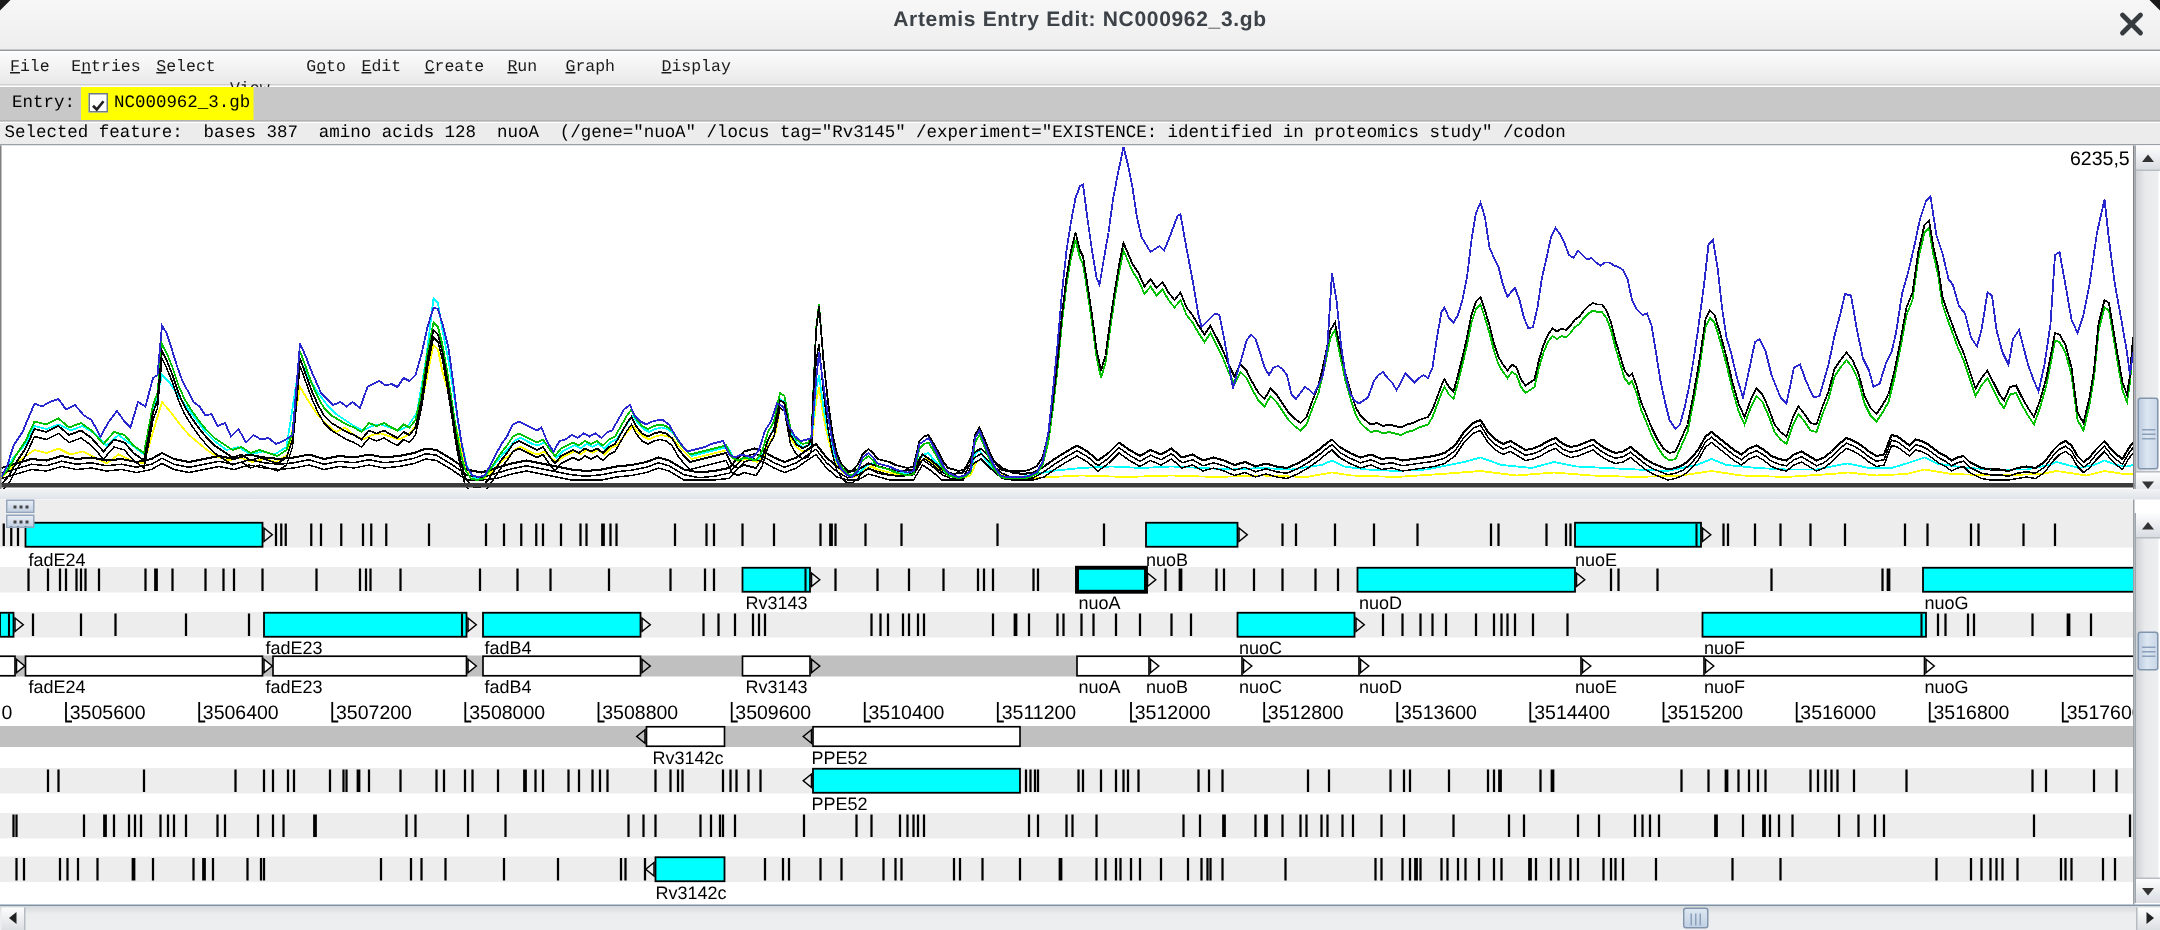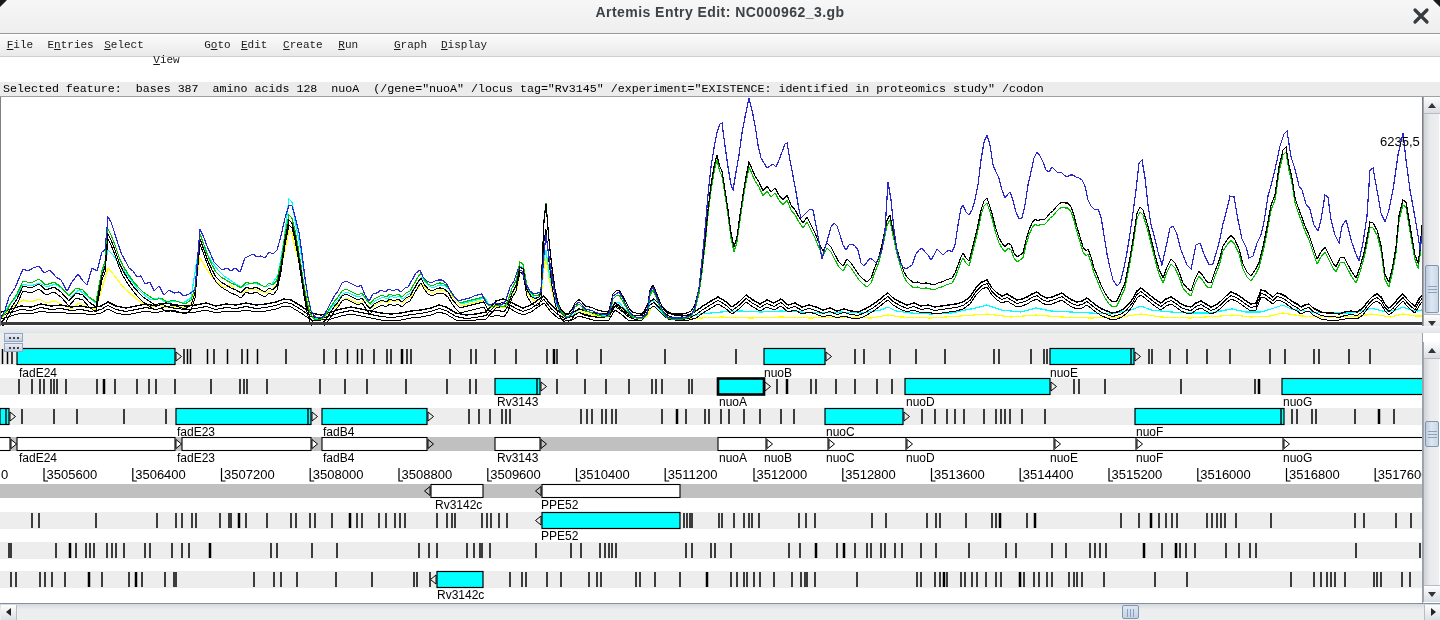--- a/index.html
+++ b/index.html
@@ -17,42 +17,50 @@
 
 <div style="position:absolute;left:0;top:35px;width:1440px;height:22px;background:linear-gradient(#fbfbfb,#e9e9e9);border-bottom:1px solid #cfcfcf;font-family:'Liberation Mono',monospace;font-size:11px;color:#1a1a1a;">
       <span style="position:absolute;left:6.7px;top:4px"><span style="text-decoration:underline">F</span>ile</span>
       <span style="position:absolute;left:47.5px;top:4px">E<span style="text-decoration:underline">n</span>tries</span>
       <span style="position:absolute;left:104.2px;top:4px"><span style="text-decoration:underline">S</span>elect</span>
       <span style="position:absolute;left:153.3px;top:19px"><span style="text-decoration:underline">V</span>iew</span>
       <span style="position:absolute;left:204.2px;top:4px">G<span style="text-decoration:underline">o</span>to</span>
       <span style="position:absolute;left:241px;top:4px"><span style="text-decoration:underline">E</span>dit</span>
       <span style="position:absolute;left:283.1px;top:4px"><span style="text-decoration:underline">C</span>reate</span>
       <span style="position:absolute;left:338.3px;top:4px"><span style="text-decoration:underline">R</span>un</span>
-      <span style="position:absolute;left:394px;top:4px"><span style="text-decoration:underline">G</span>raph</span>
+      <span style="position:absolute;left:377px;top:4px"><span style="text-decoration:underline">G</span>raph</span>
       <span style="position:absolute;left:441px;top:4px"><span style="text-decoration:underline">D</span>isplay</span>
     </div>
 
+<div style="position:absolute;left:0;top:58px;width:1440px;height:23px;background:#c8c8c8;border-bottom:1px solid #b2b2b2;">
+  <span style="position:absolute;left:8px;top:4px;font-family:'Liberation Mono',monospace;font-size:11.65px;color:#000;">Entry: </span>
+  <div style="position:absolute;left:54px;top:0px;width:115px;height:22px;background:#ffff00;"></div>
+  <div style="position:absolute;left:59px;top:4px;width:13px;height:13px;background:#fefefe;border:1px solid #6f7b8a;"><svg width="11" height="11" viewBox="0 0 11 11">
+          <path d="M2 5.5 L4.5 8 L9 2.5" stroke="#222" stroke-width="1.8" fill="none"></path>
+        </svg></div>
+  <span style="position:absolute;left:76px;top:4px;font-family:'Liberation Mono',monospace;font-size:11.65px;color:#000;">NC000962_3.gb</span>
+</div>
 
 <div style="position:absolute;left:0;top:82px;width:1440px;height:15px;background:#ececec;border-bottom:1px solid #9aa0a6;">
   <span style="position:absolute;left:3px;top:0px;font-family:'Liberation Mono',monospace;font-size:11.65px;color:#000;white-space:pre;">Selected feature:  bases 387  amino acids 128  nuoA  (/gene="nuoA" /locus tag="Rv3145" /experiment="EXISTENCE: identified in proteomics study" /codon</span>
 </div>
 
 <div style="position:absolute;left:0;top:97px;width:1440px;height:229px;background:#ffffff;border-left:1px solid #808080;">
 <svg width="1422" height="234" viewBox="0 97 1422 234" style="position:absolute;left:0;top:0" xmlns="http://www.w3.org/2000/svg" shape-rendering="crispEdges">
 <polyline points="0,319.0 8,310.0 16,304.0 22,300.0 30,302.0 38,299.0 46,303.0 54,301.0 62,305.0 70,309.0 78,303.0 86,307.0 95,309.0 101,288.0 107,268.0 113,275.0 119,283.0 125,290.0 131,295.0 137,300.0 143,304.0 151,307.0 159,305.0 167,308.0 175,306.0 183,308.0 191,303.0 199,258.0 205,268.0 211,277.0 217,283.0 223,288.0 229,285.0 235,290.0 241,293.0 247,290.0 253,289.0 259,291.0 265,293.0 271,290.0 277,283.0 283,255.0 288,230.0 291,233.0 294,248.0 298,262.0 302,280.0 306,298.0 310,312.0 314,318.0 318,320.0 322,319.0 326,315.0 330,311.0 334,307.0 338,304.0 342,300.0 346,298.0 350,300.0 354,302.0 358,303.0 362,301.0 366,305.0 370,308.0 374,305.0 378,303.0 382,301.0 386,303.0 390,300.0 394,302.0 398,300.0 402,303.0 406,299.0 410,297.0 414,292.0 418,287.0 421,284.0 424,288.0 428,291.0 432,293.0 436,291.0 440,290.0 444,291.0 448,293.0 452,298.0 456,302.0 460,306.0 464,305.0 468,304.0 472,303.0 476,302.0 480,301.0 484,300.0 488,306.0 492,308.0 496,306.0 500,307.0 504,308.0 508,304.0 512,295.0 516,289.0 519,272.0 522,274.0 526,292.0 530,298.0 534,301.0 538,300.0 540,298.0 543,268.0 545,258.0 548,278.0 551,292.0 554,303.0 557,310.0 560,314.0 564,317.0 568,318.0 572,316.0 576,313.0 580,311.0 584,313.0 588,314.0 592,315.0 596,316.0 600,317.0 604,317.0 608,316.0 612,308.0 616,306.0 620,308.0 624,312.0 628,315.0 632,317.0 636,318.0 640,319.0 646,317.0 650,308.0 653,306.0 657,310.0 661,313.0 665,316.0 670,318.0 680,319.0 700,318.0 720,317.0 750,318.0 780,317.0 810,318.0 840,317.0 870,318.0 887,315.0 900,317.0 930,318.0 960,316.0 986,314.0 1010,317.0 1035,315.0 1060,317.0 1090,318.0 1120,317.0 1140,314.0 1160,317.0 1190,318.0 1220,316.0 1231,315.0 1250,317.0 1270,316.0 1282,313.0 1300,316.0 1330,317.0 1360,316.0 1370,314.0 1390,317.0 1402,314.0 1415,316.0 1421,316.0" fill="none" stroke="#ffff00" stroke-width="1.2"></polyline>
 <polyline points="0,318.0 8,305.0 16,296.0 22,284.0 30,286.0 38,283.0 46,287.0 54,284.0 62,289.0 70,297.0 78,290.0 86,296.0 95,303.0 101,275.0 107,250.0 112,255.0 118,264.0 124,272.0 130,280.0 136,288.0 142,294.0 150,300.0 158,298.0 166,303.0 174,301.0 182,303.0 190,298.0 199,240.0 205,252.0 211,262.0 217,270.0 223,276.0 229,280.0 235,284.0 241,287.0 247,284.0 253,283.0 259,285.0 265,287.0 271,284.0 277,275.0 283,240.0 288,199.0 291,202.0 294,220.0 298,240.0 302,266.0 306,292.0 310,310.0 314,318.0 318,319.0 322,318.0 326,313.0 330,308.0 334,303.0 338,299.0 342,294.0 346,292.0 350,294.0 354,296.0 358,297.0 362,295.0 366,300.0 370,305.0 374,301.0 378,299.0 382,297.0 386,299.0 390,296.0 394,298.0 398,296.0 402,299.0 406,295.0 410,293.0 414,287.0 418,281.0 421,277.0 424,282.0 428,286.0 432,288.0 436,286.0 440,285.0 444,286.0 448,289.0 452,295.0 456,300.0 460,304.0 464,303.0 468,302.0 472,301.0 476,300.0 480,299.0 484,298.0 488,305.0 492,307.0 496,305.0 500,306.0 504,307.0 508,302.0 512,291.0 516,284.0 519,266.0 522,268.0 526,288.0 530,295.0 534,298.0 538,297.0 540,295.0 543,260.0 545,250.0 548,272.0 551,288.0 554,300.0 557,308.0 560,313.0 564,316.0 568,317.0 572,315.0 576,311.0 580,309.0 584,311.0 588,312.0 592,313.0 596,314.0 600,315.0 604,316.0 608,315.0 612,305.0 615,303.0 618,302.0 621,306.0 625,310.0 628,314.0 631,316.0 635,317.0 638,318.0 642,317.0 646,315.0 649,303.0 652,300.0 655,305.0 659,310.0 662,314.0 666,317.0 670,318.0 680,318.0 690,316.0 700,314.0 710,313.0 720,312.0 740,311.0 760,312.0 780,311.0 800,312.0 820,313.0 840,312.0 860,313.0 880,310.0 887,307.0 895,311.0 910,313.0 930,314.0 950,313.0 960,311.0 975,308.0 986,305.0 1000,310.0 1020,312.0 1035,308.0 1050,311.0 1070,312.0 1090,313.0 1110,314.0 1130,310.0 1140,306.0 1150,310.0 1170,312.0 1190,313.0 1210,313.0 1225,310.0 1231,309.0 1245,312.0 1260,312.0 1270,309.0 1282,305.0 1290,309.0 1310,312.0 1330,313.0 1350,313.0 1365,310.0 1370,308.0 1385,312.0 1395,310.0 1402,307.0 1410,310.0 1417,311.0 1421,310.0" fill="none" stroke="#00ffff" stroke-width="1.2"></polyline>
 <polyline points="0,319.0 10,316.0 20,313.0 30,314.0 40,311.0 50,313.0 60,312.0 70,314.0 80,313.0 90,315.0 100,313.0 107,309.0 115,313.0 125,315.0 135,313.0 145,311.0 155,313.0 165,310.0 175,312.0 185,313.0 195,312.0 205,310.0 215,313.0 225,311.0 235,312.0 245,310.0 255,312.0 265,311.0 275,309.0 283,306.0 290,307.0 300,313.0 310,320.0 320,320.0 330,319.0 340,316.0 350,314.0 360,316.0 370,318.0 380,320.0 390,320.0 400,320.0 410,318.0 420,317.0 430,315.0 438,312.0 445,314.0 455,320.0 465,320.0 475,320.0 485,319.0 495,308.0 502,306.0 508,308.0 515,312.0 522,315.0 530,312.0 537,307.0 543,303.0 550,312.0 557,318.0 564,320.0 571,320.0 578,316.0 585,318.0 592,320.0 600,320.0 608,320.0 614,310.0 620,314.0 627,320.0 634,320.0 641,320.0 648,309.0 653,306.0 660,313.0 667,319.0 674,320.0 681,320.0 688,320.0 695,318.0 702,313.0 710,308.0 717,304.0 724,308.0 731,314.0 738,309.0 745,302.0 752,307.0 759,311.0 766,307.0 773,310.0 780,306.0 787,312.0 794,310.0 801,314.0 808,312.0 815,314.0 822,317.0 829,315.0 836,318.0 843,316.0 850,318.0 857,319.0 864,316.0 871,312.0 878,307.0 884,302.0 887,300.0 892,305.0 899,309.0 906,312.0 913,310.0 920,313.0 927,312.0 934,314.0 941,313.0 948,312.0 955,311.0 962,309.0 969,304.0 975,295.0 981,289.0 986,287.0 991,295.0 996,300.0 1001,303.0 1006,301.0 1011,304.0 1016,307.0 1021,306.0 1026,304.0 1031,301.0 1036,299.0 1041,303.0 1046,305.0 1051,304.0 1056,302.0 1061,300.0 1066,304.0 1071,307.0 1076,309.0 1081,308.0 1086,305.0 1091,309.0 1096,313.0 1101,316.0 1106,318.0 1111,320.0 1116,319.0 1121,317.0 1126,313.0 1131,307.0 1136,298.0 1140,295.0 1145,299.0 1150,303.0 1155,307.0 1160,310.0 1165,306.0 1170,304.0 1175,307.0 1180,311.0 1185,313.0 1190,314.0 1195,310.0 1200,308.0 1205,311.0 1210,314.0 1215,312.0 1220,308.0 1225,303.0 1230,299.0 1235,301.0 1240,304.0 1245,308.0 1250,311.0 1255,310.0 1260,297.0 1264,298.0 1268,301.0 1272,304.0 1276,300.0 1280,301.0 1284,303.0 1288,306.0 1292,309.0 1296,311.0 1300,314.0 1304,312.0 1308,311.0 1312,315.0 1316,317.0 1320,319.0 1326,320.0 1332,320.0 1338,320.0 1344,319.0 1350,318.0 1356,319.0 1362,315.0 1368,307.0 1372,303.0 1376,301.0 1380,304.0 1384,311.0 1388,315.0 1392,312.0 1396,307.0 1402,301.0 1406,306.0 1410,310.0 1414,313.0 1418,306.0 1421,302.0" fill="none" stroke="#000" stroke-width="1"></polyline>
 <polyline points="0,315.5 10,312.5 20,309.5 30,310.5 40,307.5 50,309.5 60,308.5 70,310.5 80,309.5 90,311.5 100,309.5 107,305.5 115,309.5 125,311.5 135,309.5 145,307.5 155,309.5 165,306.5 175,308.5 185,309.5 195,308.5 205,306.5 215,309.5 225,307.5 235,308.5 245,306.5 255,308.5 265,307.5 275,305.5 283,302.5 290,303.5 300,309.5 310,316.5 320,318.5 330,315.5 340,312.5 350,310.5 360,312.5 370,314.5 380,316.5 390,317.5 400,316.5 410,314.5 420,313.5 430,311.5 438,308.5 445,310.5 455,316.5 465,318.5 475,317.5 485,315.5 495,304.5 502,302.5 508,304.5 515,308.5 522,311.5 530,308.5 537,303.5 543,299.5 550,308.5 557,314.5 564,318.5 571,316.5 578,312.5 585,314.5 592,316.5 600,317.5 608,316.5 614,306.5 620,310.5 627,316.5 634,319.5 641,318.5 648,305.5 653,302.5 660,309.5 667,315.5 674,318.5 681,319.5 688,318.5 695,314.5 702,309.5 710,304.5 717,300.5 724,304.5 731,310.5 738,305.5 745,298.5 752,303.5 759,307.5 766,303.5 773,306.5 780,302.5 787,308.5 794,306.5 801,310.5 808,308.5 815,310.5 822,313.5 829,311.5 836,314.5 843,312.5 850,314.5 857,315.5 864,312.5 871,308.5 878,303.5 884,298.5 887,296.5 892,301.5 899,305.5 906,308.5 913,306.5 920,309.5 927,308.5 934,310.5 941,309.5 948,308.5 955,307.5 962,305.5 969,300.5 975,291.5 981,285.5 986,283.5 991,291.5 996,296.5 1001,299.5 1006,297.5 1011,300.5 1016,303.5 1021,302.5 1026,300.5 1031,297.5 1036,295.5 1041,299.5 1046,301.5 1051,300.5 1056,298.5 1061,296.5 1066,300.5 1071,303.5 1076,305.5 1081,304.5 1086,301.5 1091,305.5 1096,309.5 1101,312.5 1106,314.5 1111,316.5 1116,315.5 1121,313.5 1126,309.5 1131,303.5 1136,294.5 1140,291.5 1145,295.5 1150,299.5 1155,303.5 1160,306.5 1165,302.5 1170,300.5 1175,303.5 1180,307.5 1185,309.5 1190,310.5 1195,306.5 1200,304.5 1205,307.5 1210,310.5 1215,308.5 1220,304.5 1225,299.5 1230,295.5 1235,297.5 1240,300.5 1245,304.5 1250,307.5 1255,306.5 1260,293.5 1264,294.5 1268,297.5 1272,300.5 1276,296.5 1280,297.5 1284,299.5 1288,302.5 1292,305.5 1296,307.5 1300,310.5 1304,308.5 1308,307.5 1312,311.5 1316,313.5 1320,315.5 1326,316.5 1332,316.5 1338,317.5 1344,315.5 1350,314.5 1356,315.5 1362,311.5 1368,303.5 1372,299.5 1376,297.5 1380,300.5 1384,307.5 1388,311.5 1392,308.5 1396,303.5 1402,297.5 1406,302.5 1410,306.5 1414,309.5 1418,302.5 1421,298.5" fill="none" stroke="#000" stroke-width="1"></polyline>
 <polyline points="0,312.0 10,309.0 20,306.0 30,307.0 40,304.0 50,306.0 60,305.0 70,307.0 80,306.0 90,308.0 100,306.0 107,302.0 115,306.0 125,308.0 135,306.0 145,304.0 155,306.0 165,303.0 175,305.0 185,306.0 195,305.0 205,303.0 215,306.0 225,304.0 235,305.0 245,303.0 255,305.0 265,304.0 275,302.0 283,299.0 290,300.0 300,306.0 310,313.0 320,315.0 330,312.0 340,309.0 350,307.0 360,309.0 370,311.0 380,313.0 390,314.0 400,313.0 410,311.0 420,310.0 430,308.0 438,305.0 445,307.0 455,313.0 465,315.0 475,314.0 485,312.0 495,301.0 502,299.0 508,301.0 515,305.0 522,308.0 530,305.0 537,300.0 543,296.0 550,305.0 557,311.0 564,315.0 571,313.0 578,309.0 585,311.0 592,313.0 600,314.0 608,313.0 614,303.0 620,307.0 627,313.0 634,316.0 641,315.0 648,302.0 653,299.0 660,306.0 667,312.0 674,315.0 681,316.0 688,315.0 695,311.0 702,306.0 710,301.0 717,297.0 724,301.0 731,307.0 738,302.0 745,295.0 752,300.0 759,304.0 766,300.0 773,303.0 780,299.0 787,305.0 794,303.0 801,307.0 808,305.0 815,307.0 822,310.0 829,308.0 836,311.0 843,309.0 850,311.0 857,312.0 864,309.0 871,305.0 878,300.0 884,295.0 887,293.0 892,298.0 899,302.0 906,305.0 913,303.0 920,306.0 927,305.0 934,307.0 941,306.0 948,305.0 955,304.0 962,302.0 969,297.0 975,288.0 981,282.0 986,280.0 991,288.0 996,293.0 1001,296.0 1006,294.0 1011,297.0 1016,300.0 1021,299.0 1026,297.0 1031,294.0 1036,292.0 1041,296.0 1046,298.0 1051,297.0 1056,295.0 1061,293.0 1066,297.0 1071,300.0 1076,302.0 1081,301.0 1086,298.0 1091,302.0 1096,306.0 1101,309.0 1106,311.0 1111,313.0 1116,312.0 1121,310.0 1126,306.0 1131,300.0 1136,291.0 1140,288.0 1145,292.0 1150,296.0 1155,300.0 1160,303.0 1165,299.0 1170,297.0 1175,300.0 1180,304.0 1185,306.0 1190,307.0 1195,303.0 1200,301.0 1205,304.0 1210,307.0 1215,305.0 1220,301.0 1225,296.0 1230,292.0 1235,294.0 1240,297.0 1245,301.0 1250,304.0 1255,303.0 1260,290.0 1264,291.0 1268,294.0 1272,297.0 1276,293.0 1280,294.0 1284,296.0 1288,299.0 1292,302.0 1296,304.0 1300,307.0 1304,305.0 1308,304.0 1312,308.0 1316,310.0 1320,312.0 1326,313.0 1332,313.0 1338,314.0 1344,312.0 1350,311.0 1356,312.0 1362,308.0 1368,300.0 1372,296.0 1376,294.0 1380,297.0 1384,304.0 1388,308.0 1392,305.0 1396,300.0 1402,294.0 1406,299.0 1410,303.0 1414,306.0 1418,299.0 1421,295.0" fill="none" stroke="#000" stroke-width="1.4"></polyline>
 <polyline points="0,328.0 5,322.0 10,313.0 16,304.0 22,291.0 30,293.0 38,289.0 45,295.0 53,292.0 60,297.0 68,306.0 75,298.0 82,300.0 88,307.0 95,312.0 101,280.0 104,272.0 107,239.0 110,245.0 114,255.0 118,267.0 122,276.0 127,284.0 132,291.0 137,297.0 142,302.0 148,306.0 154,310.0 160,308.0 166,312.0 172,310.0 178,312.0 184,314.0 190,310.0 194,298.0 199,244.0 203,255.0 207,266.0 211,275.0 215,282.0 220,287.0 225,290.0 230,293.0 235,295.0 240,298.0 245,292.0 250,294.0 255,292.0 260,295.0 264,297.0 268,293.0 272,295.0 276,290.0 280,272.0 284,245.0 288,225.0 291,228.0 294,240.0 297,257.0 300,276.0 303,296.0 306,312.0 309,323.0 313,329.0 317,330.0 321,329.0 325,324.0 329,318.0 333,312.0 337,307.0 341,301.0 345,299.0 349,301.0 353,303.0 357,305.0 361,303.0 365,309.0 369,314.0 373,309.0 377,307.0 381,305.0 385,307.0 389,304.0 393,306.0 397,304.0 401,307.0 405,303.0 409,301.0 413,294.0 417,287.0 420,283.0 423,289.0 427,294.0 431,296.0 435,294.0 439,293.0 443,294.0 447,297.0 451,304.0 455,309.0 459,313.0 463,312.0 467,311.0 471,310.0 475,309.0 479,308.0 483,307.0 487,315.0 491,317.0 495,315.0 499,316.0 503,317.0 507,311.0 511,298.0 515,291.0 519,272.0 522,274.0 526,296.0 530,303.0 534,305.9 538,304.6 540,300.0 543,241.1 545,229.4 548,262.2 551,285.8 554,303.1 557,313.7 560,318.6 564,322.2 567,322.0 571,318.9 574,315.0 578,312.2 581,313.7 584,315.4 588,316.1 592,316.8 596,317.2 600,317.2 604,316.4 608,315.3 612,308.3 615,305.7 618,307.7 621,309.9 625,313.3 628,315.4 631,316.7 635,317.9 638,317.4" fill="none" stroke="#000" stroke-width="1"></polyline>
 <polyline points="0,318.0 5,312.0 10,303.0 16,294.0 22,281.0 30,283.0 38,279.0 45,285.0 53,282.0 60,287.0 68,296.0 75,288.0 82,290.0 88,297.0 95,302.0 101,270.0 104,262.0 107,229.0 110,235.0 114,245.0 118,257.0 122,266.0 127,274.0 132,281.0 137,287.0 142,292.0 148,296.0 154,300.0 160,298.0 166,302.0 172,300.0 178,302.0 184,304.0 190,300.0 194,288.0 199,234.0 203,245.0 207,256.0 211,265.0 215,272.0 220,277.0 225,280.0 230,283.0 235,285.0 240,288.0 245,282.0 250,284.0 255,282.0 260,285.0 264,287.0 268,283.0 272,285.0 276,280.0 280,262.0 284,235.0 288,215.0 291,218.0 294,230.0 297,247.0 300,266.0 303,286.0 306,302.0 309,313.0 313,319.0 317,320.0 321,319.0 325,314.0 329,308.0 333,302.0 337,297.0 341,291.0 345,289.0 349,291.0 353,293.0 357,295.0 361,293.0 365,299.0 369,304.0 373,299.0 377,297.0 381,295.0 385,297.0 389,294.0 393,296.0 397,294.0 401,297.0 405,293.0 409,291.0 413,284.0 417,277.0 420,273.0 423,279.0 427,284.0 431,286.0 435,284.0 439,283.0 443,284.0 447,287.0 451,294.0 455,299.0 459,303.0 463,302.0 467,301.0 471,300.0 475,299.0 479,298.0 483,297.0 487,305.0 491,307.0 495,305.0 499,306.0 503,307.0 507,301.0 511,288.0 515,281.0 519,262.0 522,264.0 526,286.0 530,293.0 534,296.0 538,295.0 540,290.0 543,220.0 545,203.0 548,240.0 551,268.0 554,290.0 557,304.0 560,311.0 564,316.0 567,317.0 571,313.0 574,307.0 578,304.0 581,307.0 584,311.0 588,312.0 592,313.0 596,315.0 600,316.0 604,317.0 608,316.0 612,299.0 615,296.0 618,295.0 621,300.0 625,307.0 628,313.0 631,317.0 635,318.0 638,319.0 642,318.0 646,315.0 649,295.0 652,290.0 655,297.0 659,307.0 662,313.0 666,318.0 670,319.0 674,319.0 678,319.0 682,319.0 686,318.0 690,316.0 694,310.0 698,294.0 701,272.0 704,246.0 707,215.0 710,190.0 713,172.0 716,160.0 719,172.0 721,176.0 724,195.0 727,215.0 730,238.0 733,252.0 736,242.0 739,220.0 742,200.0 745,182.0 748,167.0 751,174.0 754,181.0 758,187.0 762,196.0 766,191.0 770,197.0 774,193.0 778,200.0 782,205.0 786,200.0 790,210.0 794,215.0 798,222.0 802,228.0 806,222.0 810,230.0 814,238.0 818,248.0 822,256.0 826,248.0 830,252.0 834,260.0 838,267.0 842,271.0 846,264.0 850,268.0 854,274.0 858,280.0 862,284.0 866,287.0 870,283.0 874,272.0 878,262.0 882,245.0 886,225.0 889,220.0 892,235.0 896,254.0 900,268.0 903,277.0 906,282.0 909,285.0 913,288.0 917,287.0 921,289.0 925,288.0 929,289.0 933,290.0 937,288.0 941,287.0 945,285.0 948,284.0 951,283.0 954,278.0 957,270.0 960,262.0 962,258.0 965,263.0 968,266.0 971,255.0 974,243.0 977,230.0 980,215.0 983,206.0 986,203.0 989,212.0 992,222.0 995,234.0 998,243.0 1001,248.0 1004,252.0 1007,248.0 1010,250.0 1013,258.0 1016,262.0 1019,260.0 1022,258.0 1025,245.0 1028,235.0 1031,228.0 1034,224.0 1037,226.0 1040,224.0 1043,225.0 1046,222.0 1049,218.0 1052,216.0 1055,212.0 1058,209.0 1061,207.0 1064,208.0 1067,208.0 1070,212.0 1073,220.0 1076,232.0 1079,242.0 1082,252.0 1085,256.0 1087,254.0 1090,262.0 1093,273.0 1096,280.0 1100,290.0 1104,298.0 1108,304.0 1112,307.0 1116,306.0 1120,297.0 1124,288.0 1128,268.0 1132,245.0 1136,218.0 1139,212.0 1142,215.0 1146,228.0 1150,243.0 1154,260.0 1158,274.0 1162,283.0 1166,272.0 1170,264.0 1174,268.0 1178,277.0 1182,288.0 1186,293.0 1190,296.0 1194,284.0 1198,276.0 1202,281.0 1206,287.0 1210,288.0 1214,276.0 1218,266.0 1222,251.0 1226,245.0 1230,240.0 1234,245.0 1238,254.0 1242,269.0 1246,277.0 1250,281.0 1254,275.0 1258,268.0 1262,252.0 1266,232.0 1270,210.0 1274,200.0 1278,172.0 1282,155.0 1285,152.0 1288,170.0 1291,183.0 1294,203.0 1297,212.0 1300,220.0 1304,231.0 1308,240.0 1312,252.0 1316,264.0 1320,257.0 1324,252.0 1328,260.0 1332,268.0 1335,272.0 1339,263.0 1343,262.0 1347,270.0 1351,277.0 1355,283.0 1359,272.0 1363,258.0 1366,243.0 1369,227.0 1372,228.0 1376,235.0 1380,250.0 1384,280.0 1388,287.0 1392,270.0 1395,252.0 1398,221.0 1402,205.0 1405,207.0 1408,225.0 1411,243.0 1414,260.0 1417,268.0 1419,255.0 1421,230.0" fill="none" stroke="#00c000" stroke-width="1.2"></polyline>
 <polyline points="0,323.0 5,317.0 10,308.0 16,299.0 22,286.0 30,288.0 38,284.0 45,290.0 53,287.0 60,292.0 68,301.0 75,293.0 82,295.0 88,302.0 95,307.0 101,275.0 104,267.0 107,234.0 110,240.0 114,250.0 118,262.0 122,271.0 127,279.0 132,286.0 137,292.0 142,297.0 148,301.0 154,305.0 160,303.0 166,307.0 172,305.0 178,307.0 184,309.0 190,305.0 194,293.0 199,239.0 203,250.0 207,261.0 211,270.0 215,277.0 220,282.0 225,285.0 230,288.0 235,290.0 240,293.0 245,287.0 250,289.0 255,287.0 260,290.0 264,292.0 268,288.0 272,290.0 276,285.0 280,267.0 284,240.0 288,220.0 291,223.0 294,235.0 297,252.0 300,271.0 303,291.0 306,307.0 309,318.0 313,324.0 317,325.0 321,324.0 325,319.0 329,313.0 333,307.0 337,302.0 341,296.0 345,294.0 349,296.0 353,298.0 357,300.0 361,298.0 365,304.0 369,309.0 373,304.0 377,302.0 381,300.0 385,302.0 389,299.0 393,301.0 397,299.0 401,302.0 405,298.0 409,296.0 413,289.0 417,282.0 420,278.0 423,284.0 427,289.0 431,291.0 435,289.0 439,288.0 443,289.0 447,292.0 451,299.0 455,304.0 459,308.0 463,307.0 467,306.0 471,305.0 475,304.0 479,303.0 483,302.0 487,310.0 491,312.0 495,310.0 499,311.0 503,312.0 507,306.0 511,293.0 515,286.0 519,267.0 522,268.7 526,290.0 530,296.3 534,298.7 538,297.0 540,291.7 543,221.2 545,203.8 548,240.3 551,267.8 554,289.3 557,302.8 560,309.3 564,313.7 567,314.2 571,309.5 574,303.0 578,299.3 581,302.0 584,306.0 588,307.0 592,308.0 596,310.0 600,311.0 604,312.0 608,311.0 612,294.0 615,291.0 618,290.0 621,295.0 625,302.0 628,308.0 631,312.0 635,313.0 638,314.0 642,313.0 646,310.0 649,290.0 652,285.0 655,292.0 659,302.0 662,308.0 666,313.0 670,314.0 674,314.0 678,314.0 682,314.0 686,313.0 690,311.0 694,305.0 698,289.0 701,267.0 704,241.0 707,210.0 710,185.0 713,167.0 716,155.0 719,167.0 721,171.0 724,190.0 727,210.0 730,233.0 733,247.0 736,237.0 739,215.0 742,195.0 745,177.0 748,162.0 751,169.0 754,176.0 758,182.0 762,191.0 766,186.0 770,192.0 774,188.0 778,195.0 782,200.0 786,195.0 790,205.0 794,210.0 798,217.0 802,223.0 806,217.0 810,225.0 814,233.0 818,243.0 822,251.0 826,243.0 830,247.0 834,255.0 838,262.0 842,266.0 846,259.0 850,263.0 854,269.0 858,275.0 862,279.0 866,282.0 870,278.0 874,267.0 878,257.0 882,240.0 886,220.0 889,215.0 892,230.0 896,249.0 900,263.0 903,272.0 906,277.0 909,280.0 913,283.0 917,282.0 921,284.0 925,283.0 929,284.0 933,285.0 937,283.0 941,282.0 945,280.0 948,279.0 951,278.0 954,273.0 957,265.0 960,257.0 962,253.0 965,258.0 968,261.0 971,250.0 974,238.0 977,225.0 980,210.0 983,201.0 986,198.0 989,207.0 992,217.0 995,229.0 998,238.0 1001,243.0 1004,247.0 1007,243.0 1010,245.0 1013,253.0 1016,257.0 1019,255.0 1022,253.0 1025,240.0 1028,230.0 1031,223.0 1034,219.0 1037,221.0 1040,219.0 1043,220.0 1046,217.0 1049,213.0 1052,211.0 1055,207.0 1058,204.0 1061,202.0 1064,203.0 1067,203.0 1070,207.0 1073,215.0 1076,227.0 1079,237.0 1082,247.0 1085,251.0 1087,249.0 1090,257.0 1093,268.0 1096,275.0 1100,285.0 1104,293.0 1108,299.0 1112,302.0 1116,301.0 1120,292.0 1124,283.0 1128,263.0 1132,240.0 1136,213.0 1139,207.0 1142,210.0 1146,223.0 1150,238.0 1154,255.0 1158,269.0 1162,278.0 1166,267.0 1170,259.0 1174,263.0 1178,272.0 1182,283.0 1186,288.0 1190,291.0 1194,279.0 1198,271.0 1202,276.0 1206,282.0 1210,283.0 1214,271.0 1218,261.0 1222,246.0 1226,240.0 1230,235.0 1234,240.0 1238,249.0 1242,264.0 1246,272.0 1250,276.0 1254,270.0 1258,263.0 1262,247.0 1266,227.0 1270,205.0 1274,195.0 1278,167.0 1282,150.0 1285,147.0 1288,165.0 1291,178.0 1294,198.0 1297,207.0 1300,215.0 1304,226.0 1308,235.0 1312,247.0 1316,259.0 1320,252.0 1324,247.0 1328,255.0 1332,263.0 1335,267.0 1339,258.0 1343,257.0 1347,265.0 1351,272.0 1355,278.0 1359,267.0 1363,253.0 1366,238.0 1369,222.0 1372,223.0 1376,230.0 1380,245.0 1384,275.0 1388,282.0 1392,265.0 1395,247.0 1398,216.0 1402,200.0 1405,202.0 1408,220.0 1411,238.0 1414,255.0 1417,263.0 1419,250.0 1421,225.0" fill="none" stroke="#000" stroke-width="1.2"></polyline>
 <polyline points="0,318.0 4,310.0 8,297.0 14,288.0 22,269.0 27,271.0 32,268.0 38,266.0 43,273.0 49,270.0 55,277.0 60,280.0 66,291.0 71,282.0 77,274.0 82,281.0 86,285.0 91,268.0 96,271.0 101,252.0 104,250.0 107,217.0 110,222.0 113,231.0 117,244.0 121,255.0 125,262.0 128,268.0 132,271.0 136,277.0 140,276.0 144,284.0 149,282.0 153,291.0 158,286.0 163,295.0 168,290.0 173,293.0 178,292.0 183,296.0 188,294.0 194,290.0 199,229.0 203,238.0 206,246.0 210,255.0 213,262.0 217,266.0 221,270.0 226,268.0 230,271.0 234,268.0 239,272.0 244,258.0 248,256.0 252,254.0 256,257.0 260,256.0 264,258.0 268,252.0 272,254.0 276,250.0 280,236.0 284,218.0 288,205.0 291,206.0 294,216.0 298,232.0 301,254.0 304,278.0 307,297.0 310,311.0 314,317.0 318,318.0 322,317.0 326,310.0 330,302.0 334,295.0 337,291.0 341,283.0 345,281.0 349,283.0 353,285.0 357,287.0 360,285.0 364,295.0 368,301.0 372,294.0 376,293.0 380,290.0 384,292.0 388,289.0 392,291.0 396,289.0 400,292.0 404,288.0 407,287.0 411,280.0 415,273.0 419,270.0 422,277.0 426,281.0 430,283.0 434,281.0 438,280.0 441,280.0 445,283.0 449,290.0 453,296.0 457,301.0 461,300.0 465,299.0 469,298.0 473,296.0 477,295.0 481,294.0 485,303.0 489,305.0 493,303.0 497,304.0 501,305.0 505,300.0 509,287.0 513,281.0 517,269.0 521,271.0 525,284.0 529,291.0 533,294.0 537,293.0 540,292.0 543,254.0 545,235.0 548,257.0 551,277.0 554,295.0 557,307.0 560,313.0 564,317.0 567,318.0 571,314.0 574,305.0 578,302.0 581,305.0 584,309.0 588,310.0 592,311.0 596,313.0 600,314.0 604,315.0 608,314.0 612,296.0 615,294.0 618,292.0 621,297.0 625,305.0 628,311.0 631,315.0 635,317.0 638,318.0 642,317.0 646,314.0 649,292.0 652,287.0 655,295.0 659,305.0 662,311.0 666,317.0 670,318.0 674,318.0 678,318.0 682,318.0 686,317.0 690,315.0 694,308.0 698,288.0 701,260.0 704,230.0 707,195.0 710,167.0 713,148.0 716,132.0 719,124.0 721,123.0 724,146.0 727,167.0 730,185.0 732,190.0 735,172.0 738,155.0 741,133.0 744,117.0 748,98.0 751,110.0 754,125.0 757,145.0 760,158.0 763,163.0 766,168.0 769,166.0 772,164.0 775,167.0 778,160.0 781,152.0 784,144.0 786,143.0 789,160.0 792,176.0 795,192.0 798,210.0 800,218.0 803,215.0 806,212.0 809,209.0 812,210.0 815,225.0 818,242.0 821,259.0 824,248.0 827,238.0 830,227.0 833,223.0 836,226.0 839,235.0 842,245.0 845,250.0 848,245.0 851,244.0 854,246.0 857,250.0 860,263.0 863,266.0 866,262.0 869,258.0 872,260.0 875,263.0 878,257.0 881,250.0 884,230.0 887,182.0 890,200.0 893,230.0 896,250.0 899,262.0 902,267.0 905,269.0 908,267.0 911,265.0 915,254.0 918,250.0 921,248.0 924,252.0 927,255.0 930,260.0 933,255.0 936,249.0 939,252.0 942,255.0 945,252.0 948,250.0 951,252.0 954,245.0 957,225.0 960,208.0 962,205.0 965,212.0 968,215.0 971,210.0 974,200.0 977,185.0 980,160.0 983,142.0 986,135.0 989,145.0 992,165.0 995,172.0 998,178.0 1001,190.0 1004,198.0 1007,194.0 1009,192.0 1012,200.0 1015,212.0 1018,219.0 1021,218.0 1024,205.0 1027,185.0 1030,172.0 1033,158.0 1036,152.0 1039,156.0 1042,162.0 1045,170.0 1048,172.0 1051,167.0 1054,170.0 1057,173.0 1060,172.0 1063,175.0 1066,177.0 1069,175.0 1072,175.0 1075,177.0 1078,178.0 1081,180.0 1084,186.0 1087,200.0 1090,206.0 1094,210.0 1097,209.0 1100,217.0 1103,235.0 1106,254.0 1109,268.0 1112,280.0 1116,286.0 1119,283.0 1122,272.0 1125,258.0 1128,240.0 1131,220.0 1135,190.0 1138,163.0 1141,160.0 1144,178.0 1147,205.0 1150,225.0 1153,235.0 1157,252.0 1161,265.0 1165,247.0 1169,228.0 1172,226.0 1176,234.0 1180,250.0 1186,265.0 1190,269.0 1195,245.0 1199,243.0 1203,254.0 1208,265.0 1212,264.0 1218,243.0 1222,224.0 1226,209.0 1229,196.0 1233,197.0 1237,220.0 1241,239.0 1245,247.0 1248,258.0 1252,256.0 1256,243.0 1260,235.0 1263,222.0 1267,196.0 1271,182.0 1275,165.0 1279,146.0 1283,134.0 1286,131.0 1290,157.0 1294,169.0 1298,186.0 1301,190.0 1305,204.0 1309,209.0 1313,225.0 1317,231.0 1320,220.0 1324,195.0 1327,197.0 1330,220.0 1334,235.0 1338,243.0 1341,226.0 1345,220.0 1351,243.0 1355,254.0 1358,261.0 1362,243.0 1366,216.0 1369,170.0 1372,168.0 1376,190.0 1380,213.0 1384,222.0 1388,210.0 1392,190.0 1397,155.0 1402,133.0 1405,160.0 1409,190.0 1413,212.0 1417,235.0 1419,250.0 1421,235.0" fill="none" stroke="#2727cd" stroke-width="1.2"></polyline>
 </svg>
-<div style="position:absolute;left:1379px;top:1px;font-family:'Liberation Sans',sans-serif;font-size:13px;color:#000;margin-top:36px;">6235,5</div>
+<div style="position:absolute;left:1379px;top:1px;font-family:'Liberation Sans',sans-serif;font-size:13px;color:#000;">6235,5</div>
 <div style="position:absolute;left:0;top:225px;width:1422px;height:3px;background:#3c3c3c;"></div>
 <div style="position:absolute;left:1421px;top:0;width:1px;height:229px;background:#808080;"></div>
 </div>
 <div style="position:absolute;left:1423px;top:97px;width:16px;height:234px;background:linear-gradient(to right,#cfd2d6,#e8eaec 40%,#eceef0);border-left:1px solid #9fa6ad;">
       <div style="position:absolute;left:0;top:0;width:16px;height:17px;background:linear-gradient(#fdfdfd,#d9dde2);border-bottom:1px solid #b6bcc2;">
         <div style="position:absolute;left:4px;top:6px;width:0;height:0;border-left:4px solid transparent;border-right:4px solid transparent;border-bottom:5px solid #333;"></div>
       </div>
       <div style="position:absolute;left:0;top:217px;width:16px;height:17px;background:linear-gradient(#fdfdfd,#d9dde2);border-top:1px solid #b6bcc2;">
         <div style="position:absolute;left:4px;top:6px;width:0;height:0;border-left:4px solid transparent;border-right:4px solid transparent;border-top:5px solid #333;"></div>
       </div>

